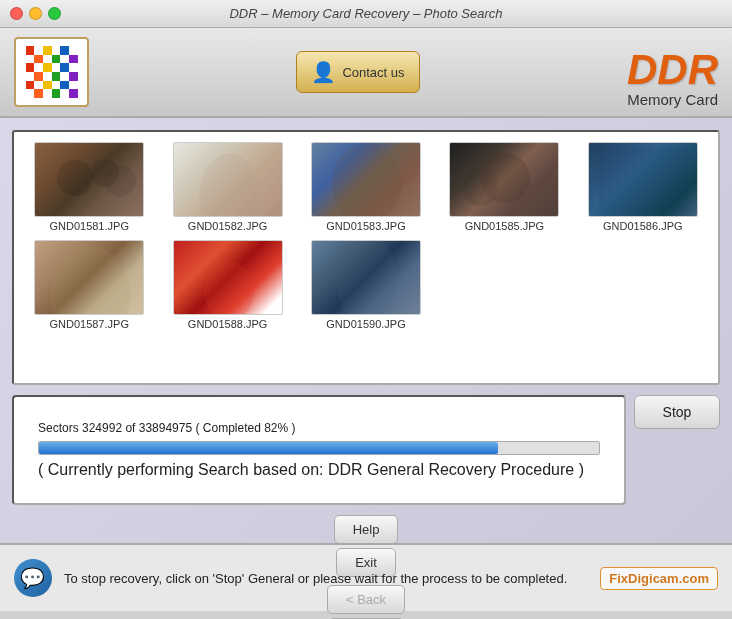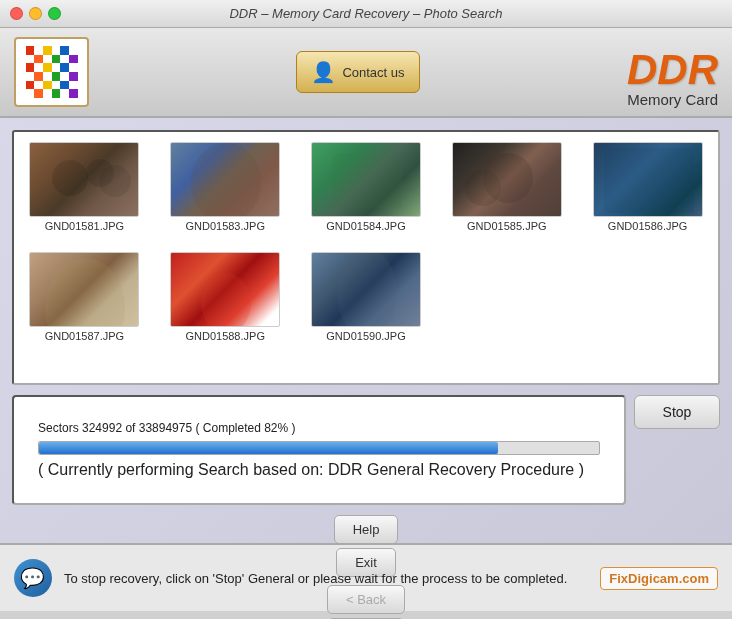--- a/index.html
+++ b/index.html
@@ -125,21 +125,21 @@
       background: white;
       border: 2px inset #aaa;
       border-radius: 3px;
       padding: 10px;
       height: 255px;
       overflow-y: auto;
     }
     .photo-grid {
       display: grid;
       grid-template-columns: repeat(5, 1fr);
-      gap: 20px;
+      gap: 8px;
     }
     .photo-item {
       display: flex;
       flex-direction: column;
       align-items: center;
       gap: 3px;
     }
     .photo-thumb {
       width: 110px;
       height: 75px;
@@ -365,34 +365,34 @@
     <div class="photo-item">
           <div class="photo-thumb photo-1"><svg width="110" height="75" xmlns="http://www.w3.org/2000/svg" opacity="0.4">
       <circle cx="40" cy="35" r="18" fill="rgba(0,0,0,0.3)"></circle>
               <circle cx="70" cy="30" r="14" fill="rgba(0,0,0,0.25)"></circle>
               <circle cx="85" cy="38" r="16" fill="rgba(0,0,0,0.2)"></circle>
 
     </svg></div>
           <div class="photo-label">GND01581.JPG</div>
         </div>
         <div class="photo-item">
+          <div class="photo-thumb photo-2"><svg width="110" height="75" xmlns="http://www.w3.org/2000/svg" opacity="0.4">
+
+      <ellipse cx="55" cy="55" rx="30" ry="45" fill="rgba(180,160,140,0.4)"></ellipse>
+
+    </svg></div>
+          <div class="photo-label">GND01582.JPG</div>
+        </div>
+        <div class="photo-item">
           <div class="photo-thumb photo-3"><svg width="110" height="75" xmlns="http://www.w3.org/2000/svg" opacity="0.4">
 
       <ellipse cx="55" cy="40" rx="35" ry="40" fill="rgba(100,80,60,0.5)"></ellipse>
 
     </svg></div>
           <div class="photo-label">GND01583.JPG</div>
-        </div>
-        <div class="photo-item">
-          <div class="photo-thumb photo-4"><svg width="110" height="75" xmlns="http://www.w3.org/2000/svg" opacity="0.4">
-
-      <rect x="20" y="10" width="70" height="55" rx="3" fill="rgba(50,120,50,0.3)"></rect>
-
-    </svg></div>
-          <div class="photo-label">GND01584.JPG</div>
         </div>
         <div class="photo-item">
           <div class="photo-thumb photo-5"><svg width="110" height="75" xmlns="http://www.w3.org/2000/svg" opacity="0.4">
 
       <circle cx="55" cy="35" r="25" fill="rgba(60,40,30,0.5)"></circle>
               <circle cx="30" cy="45" r="18" fill="rgba(50,40,30,0.4)"></circle>
 
     </svg></div>
           <div class="photo-label">GND01585.JPG</div>
         </div>

